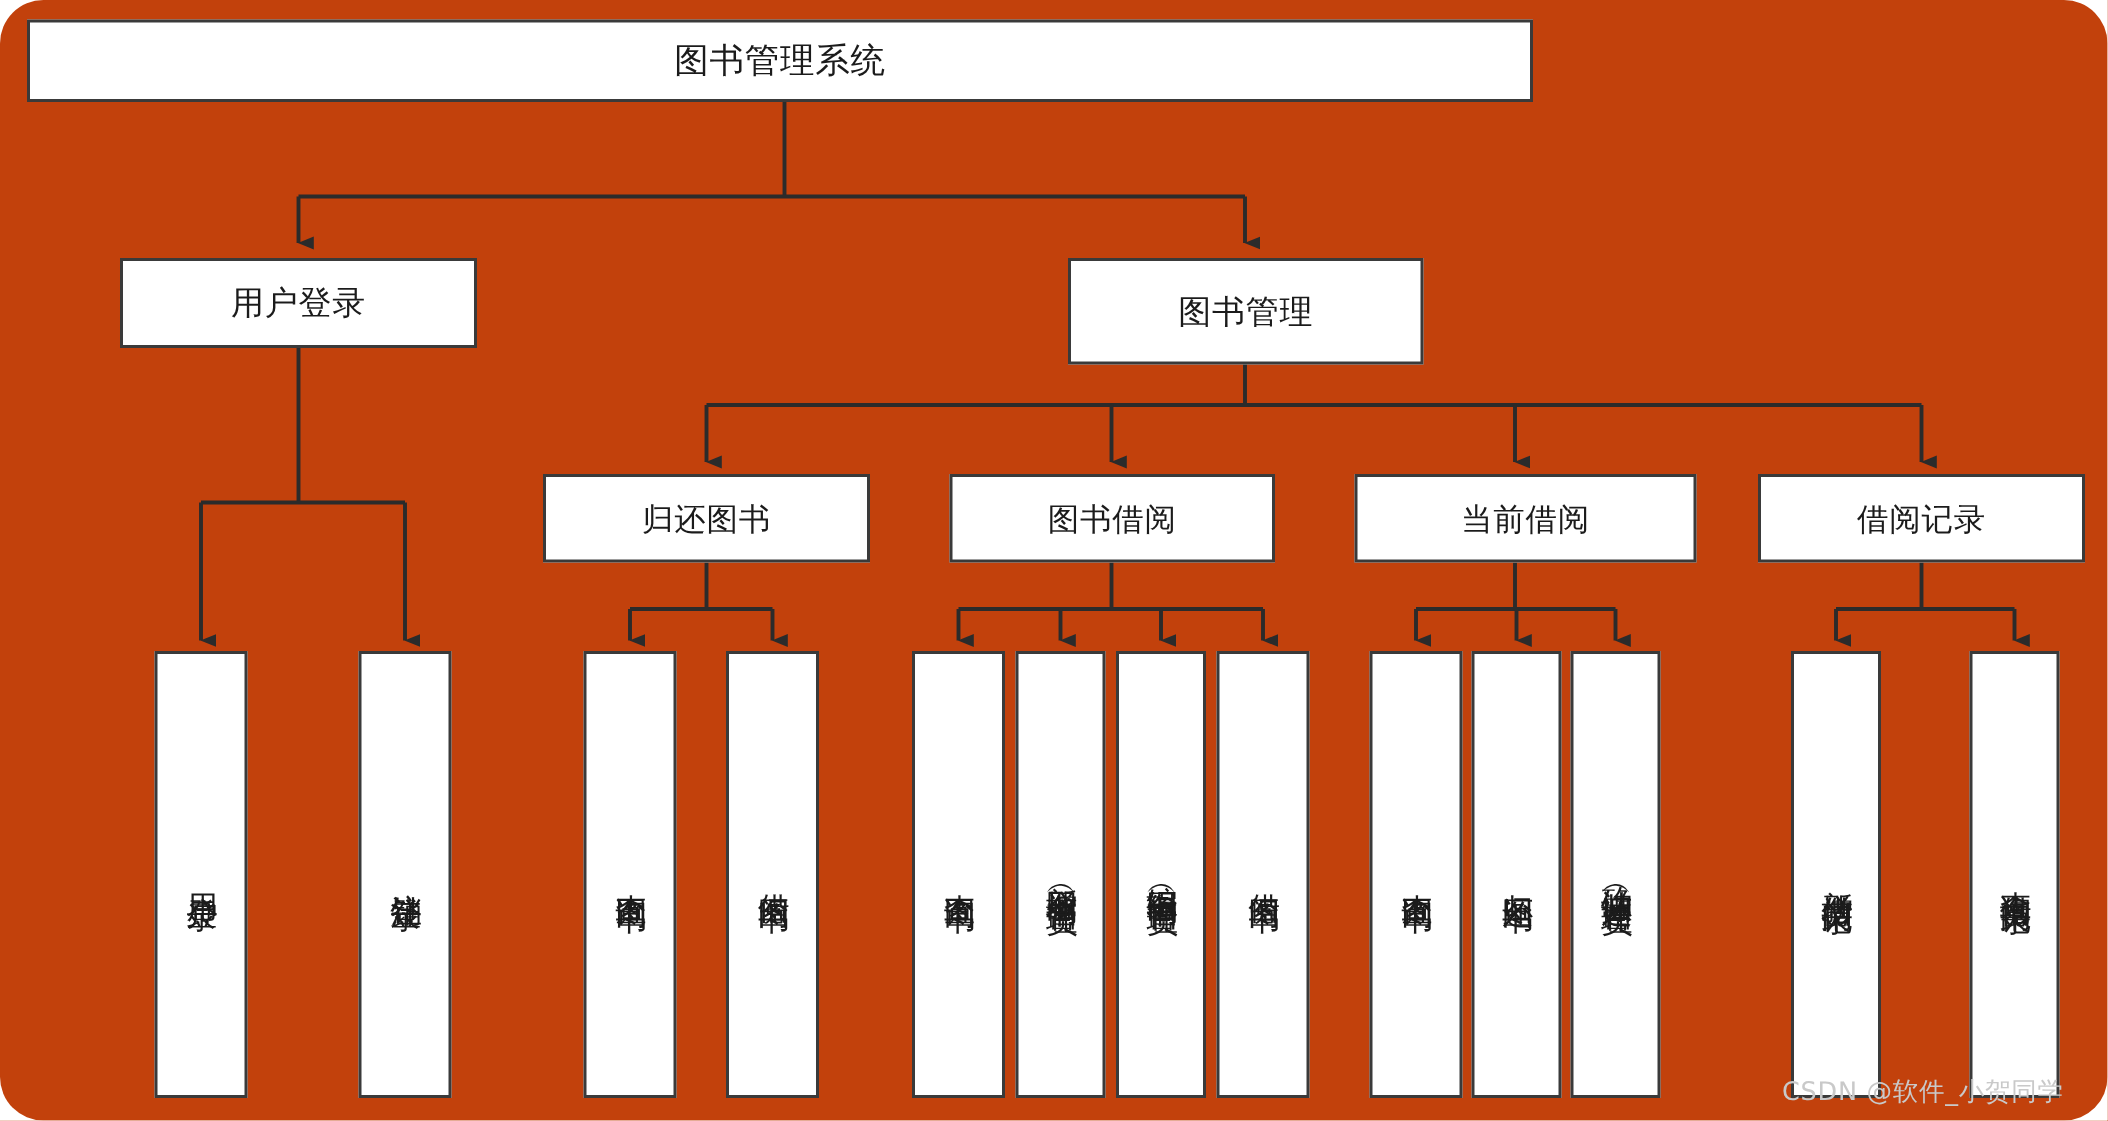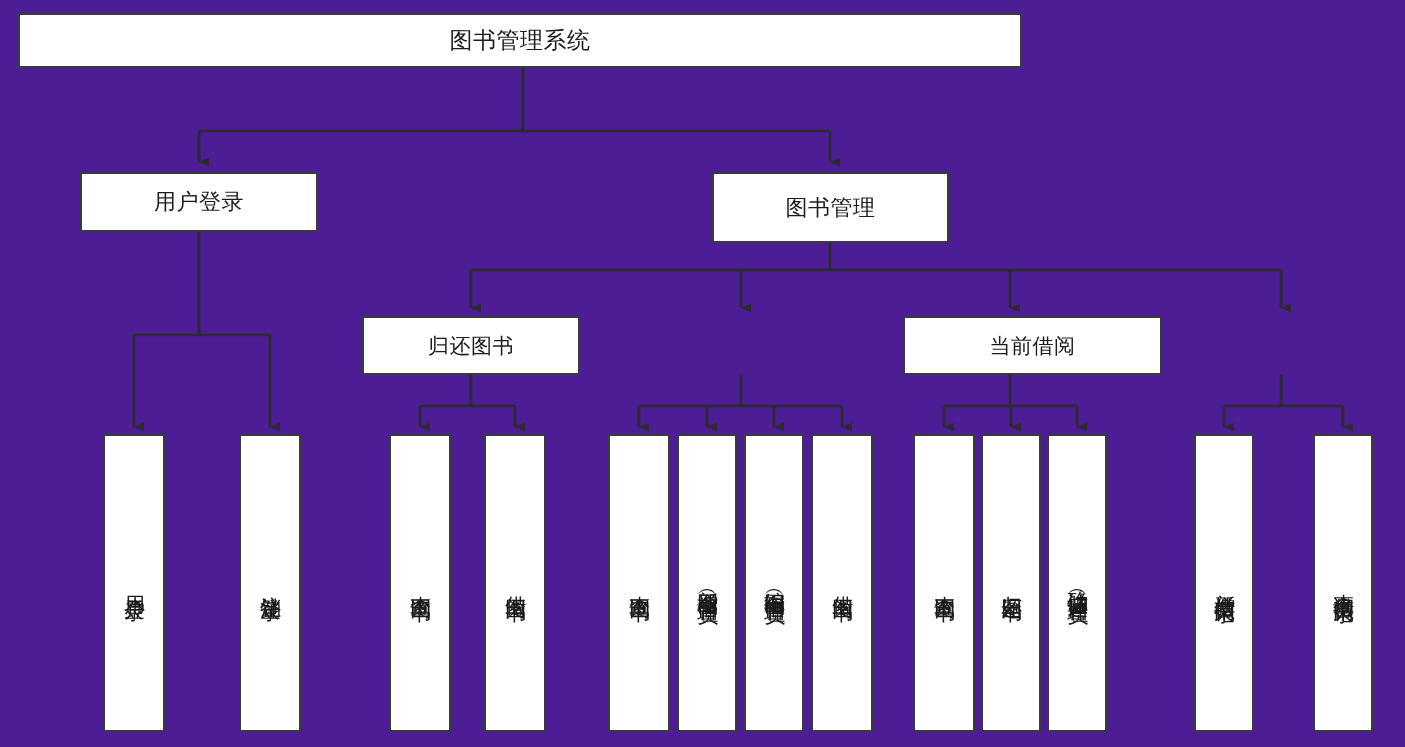--- a/index.html
+++ b/index.html
@@ -7,22 +7,23 @@
     padding: 0;
     background: #ffffff;
   }
   body {
     font-family: "DejaVu Sans", "Liberation Sans", sans-serif;
   }
   #canvas {
     position: relative;
     width: 1405px;
     height: 747px;
-    background: #4c1d95;
+    background: #c2410c;
     overflow: hidden;
+    border-radius: 29px;
   }
   #diagram-svg {
     position: absolute;
     left: 0;
     top: 0;
     width: 1405px;
     height: 747px;
   }
   .node-box {
     position: absolute;
@@ -127,22 +128,28 @@
   <div class="node-box node-l1" style="left:80px; top:172px; width:238px; height:60px;">
     <span>用户登录</span>
   </div>
   <div class="node-box node-l1" style="left:712px; top:172px; width:237px; height:71px;">
     <span>图书管理</span>
   </div>
 
   <div class="node-box node-l2" style="left:362px; top:316px; width:218px; height:59px;">
     <span>归还图书</span>
   </div>
-  <div class="node-box node-l2" style="left:903px; top:316px; width:259px; height:59px;">
+  <div class="node-box node-l2" style="left:633px; top:316px; width:217px; height:59px;">
+    <span>图书借阅</span>
+  </div>
+  <div class="node-box node-l2" style="left:903px; top:316px; width:228px; height:59px;">
     <span>当前借阅</span>
+  </div>
+  <div class="node-box node-l2" style="left:1172px; top:316px; width:218px; height:59px;">
+    <span>借阅记录</span>
   </div>
 
   <div class="node-box node-leaf" style="left:103px; top:434px; width:62px; height:298px;">
     <span class="leaf-text">用户登录</span>
   </div>
   <div class="node-box node-leaf" style="left:239px; top:434px; width:62px; height:298px;">
     <span class="leaf-text">注销登录</span>
   </div>
 
   <div class="node-box node-leaf" style="left:389px; top:434px; width:62px; height:298px;">
@@ -175,14 +182,15 @@
     <span class="leaf-text">确认归还（管理员）</span>
   </div>
 
   <div class="node-box node-leaf" style="left:1194px; top:434px; width:60px; height:298px;">
     <span class="leaf-text">新增借阅记录</span>
   </div>
   <div class="node-box node-leaf" style="left:1313px; top:434px; width:60px; height:298px;">
     <span class="leaf-text">查询借阅记录</span>
   </div>
 
+  <div class="watermark" style="left:1188px; top:716px;">CSDN @软件_小贺同学</div>
 
 </div>
 
 </body></html>

